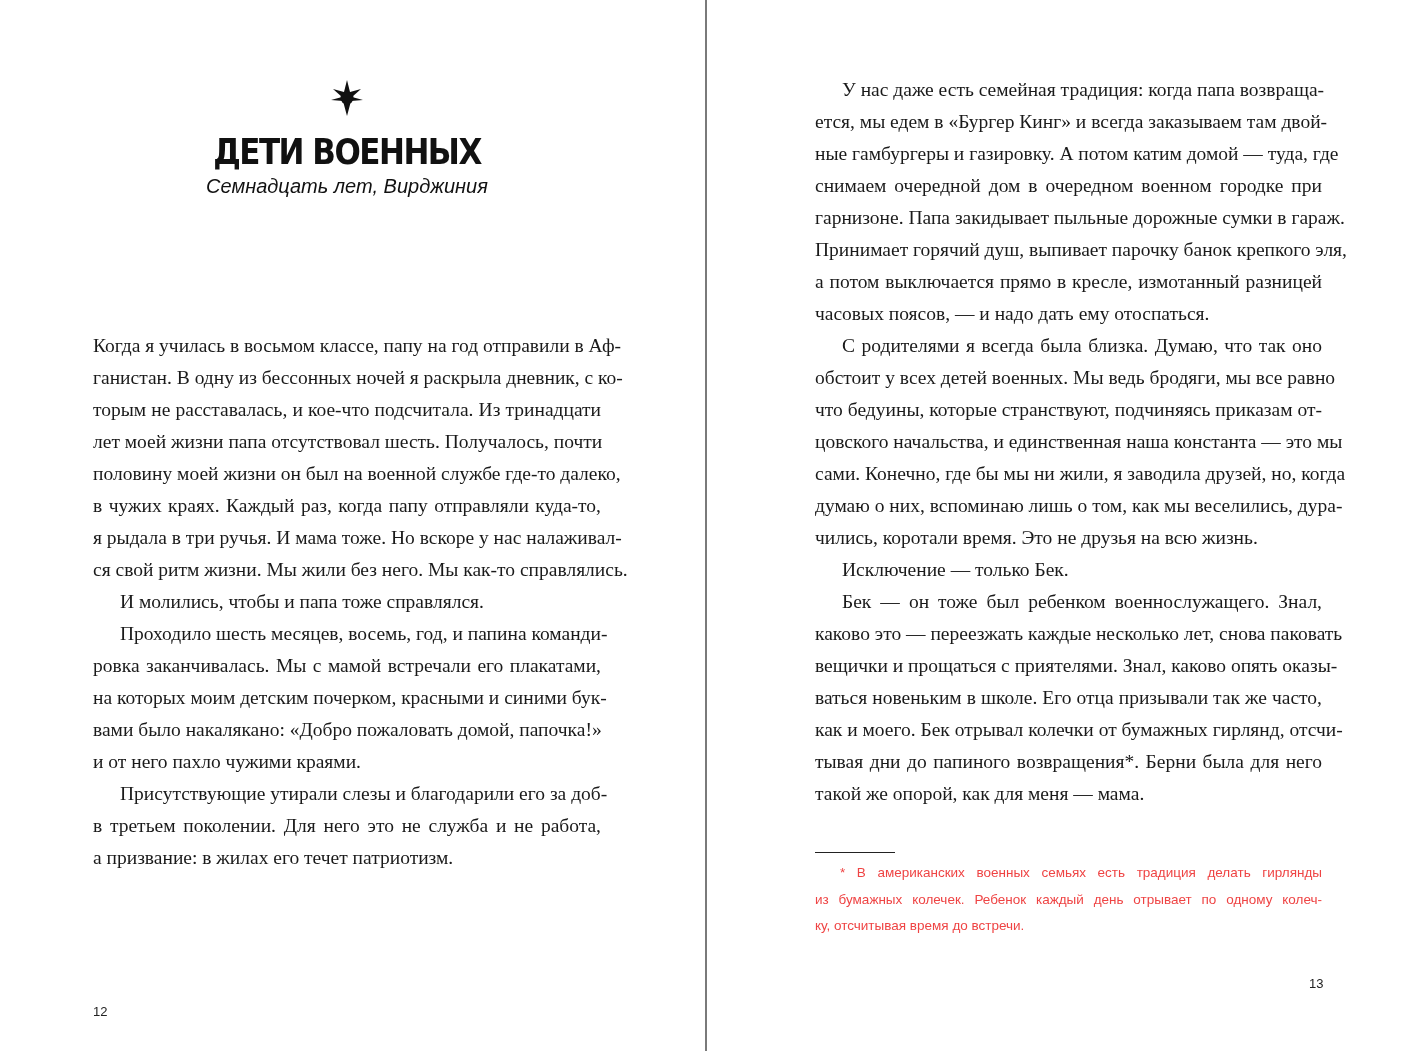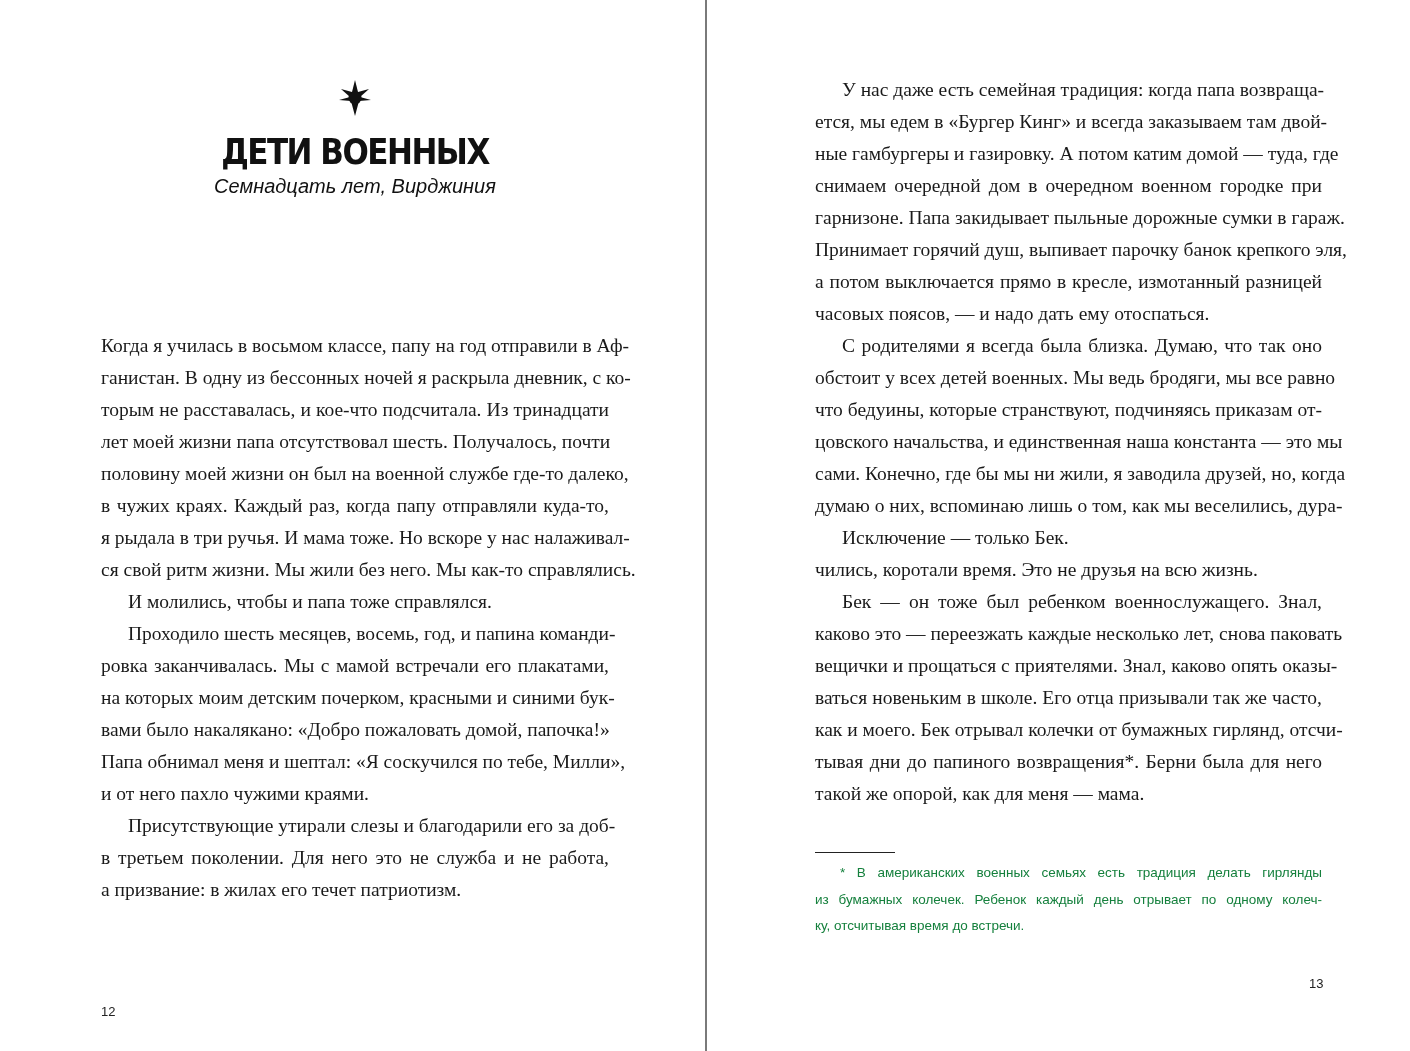--- a/index.html
+++ b/index.html
@@ -6,21 +6,21 @@
     html, body { width: 1410px; height: 1051px; background: #ffffff; overflow: hidden; }
     body { position: relative; color: #1a1a1a; }
 
     .spread { position: absolute; left: 0; top: 0; width: 1410px; height: 1051px; }
     .spine {
       position: absolute; left: 705px; top: 0; width: 2px; height: 1051px;
       background: #7a7a7a;
     }
 
     .page { position: absolute; top: 0; height: 1051px; padding-left: 40px; }
-    .page-left { left: 12px; width: 705px; }
+    .page-left { left: 4px; width: 705px; }
     .page-right { left: 707px; width: 703px; }
     .ornament { position: absolute; left: 327px; top: 80px; width: 32px; height: 36px; }
     .chapter-title {
       position: absolute; left: 0; top: 132px; width: 686px; text-align: center;
       font-family: "DejaVu Sans", sans-serif; font-weight: bold;
       font-size: 31px; letter-spacing: -1.5px; color: #111;
       transform: scaleY(1.12); transform-origin: center top;
     }
     .chapter-subtitle {
       position: absolute; left: 0; top: 175px; width: 686px; text-align: center;
@@ -36,21 +36,21 @@
     .left-text { left: 89px; top: 330px; width: 508px; }
     .right-text { left: 108px; top: 74px; width: 507px; }
 
     .line { display: block; white-space: nowrap; text-align: justify; text-align-last: justify; height: 32px; }
     .line.last { text-align-last: left; }
     .line.indent { padding-left: 27px; }
 
     .fn-rule { position: absolute; left: 108px; top: 852px; width: 80px; height: 1px; background: #222; }
     .footnote {
       position: absolute; left: 108px; top: 860px; width: 507px;
-      font-family: "Liberation Sans", sans-serif; font-size: 13.5px; line-height: 26.5px; color: #15803d;
+      font-family: "Liberation Sans", sans-serif; font-size: 13.5px; line-height: 26.5px; color: #ef4444;
     }
     .footnote .line { height: 26.5px; }
     .footnote .line.indent { padding-left: 25px; }
 
     .page-number {
       position: absolute; top: 976px;
       font-family: "Liberation Sans", sans-serif; font-size: 13px; color: #222;
     }
     .pn-left { left: 89px; margin-top: 28px; }
     .pn-right { left: 602px; }
@@ -75,21 +75,20 @@
       <span class="line">лет моей жизни папа отсутствовал шесть. Получалось, почти</span>
       <span class="line">половину моей жизни он был на военной службе где-то далеко,</span>
       <span class="line">в чужих краях. Каждый раз, когда папу отправляли куда-то,</span>
       <span class="line">я рыдала в три ручья. И мама тоже. Но вскоре у нас налаживал-</span>
       <span class="line last">ся свой ритм жизни. Мы жили без него. Мы как-то справлялись.</span>
       <span class="line indent last">И молились, чтобы и папа тоже справлялся.</span>
       <span class="line indent">Проходило шесть месяцев, восемь, год, и папина команди-</span>
       <span class="line">ровка заканчивалась. Мы с мамой встречали его плакатами,</span>
       <span class="line">на которых моим детским почерком, красными и синими бук-</span>
       <span class="line">вами было накалякано: «Добро пожаловать домой, папочка!»</span>
-      <span class="line">Папа обнимал меня и шептал: «Я соскучился по тебе, Милли»,</span>
       <span class="line last">и от него пахло чужими краями.</span>
       <span class="line indent">Присутствующие утирали слезы и благодарили его за доб-</span>
       <span class="line">в третьем поколении. Для него это не служба и не работа,</span>
       <span class="line last">а призвание: в жилах его течет патриотизм.</span>
     </div>
 
     <div class="page-number pn-left">12</div>
   </div>
 
   <div class="spine"></div>
@@ -103,22 +102,22 @@
       <span class="line">гарнизоне. Папа закидывает пыльные дорожные сумки в гараж.</span>
       <span class="line">Принимает горячий душ, выпивает парочку банок крепкого эля,</span>
       <span class="line">а потом выключается прямо в кресле, измотанный разницей</span>
       <span class="line last">часовых поясов, — и надо дать ему отоспаться.</span>
       <span class="line indent">С родителями я всегда была близка. Думаю, что так оно</span>
       <span class="line">обстоит у всех детей военных. Мы ведь бродяги, мы все равно</span>
       <span class="line">что бедуины, которые странствуют, подчиняясь приказам от-</span>
       <span class="line">цовского начальства, и единственная наша константа — это мы</span>
       <span class="line">сами. Конечно, где бы мы ни жили, я заводила друзей, но, когда</span>
       <span class="line">думаю о них, вспоминаю лишь о том, как мы веселились, дура-</span>
+      <span class="line last">чились, коротали время. Это не друзья на всю жизнь.</span>
       <span class="line indent last">Исключение — только Бек.</span>
-      <span class="line last">чились, коротали время. Это не друзья на всю жизнь.</span>
       <span class="line indent">Бек — он тоже был ребенком военнослужащего. Знал,</span>
       <span class="line">каково это — переезжать каждые несколько лет, снова паковать</span>
       <span class="line">вещички и прощаться с приятелями. Знал, каково опять оказы-</span>
       <span class="line">ваться новеньким в школе. Его отца призывали так же часто,</span>
       <span class="line">как и моего. Бек отрывал колечки от бумажных гирлянд, отсчи-</span>
       <span class="line">тывая дни до папиного возвращения*. Берни была для него</span>
       <span class="line last">такой же опорой, как для меня — мама.</span>
     </div>
 
     <div class="fn-rule"></div>

